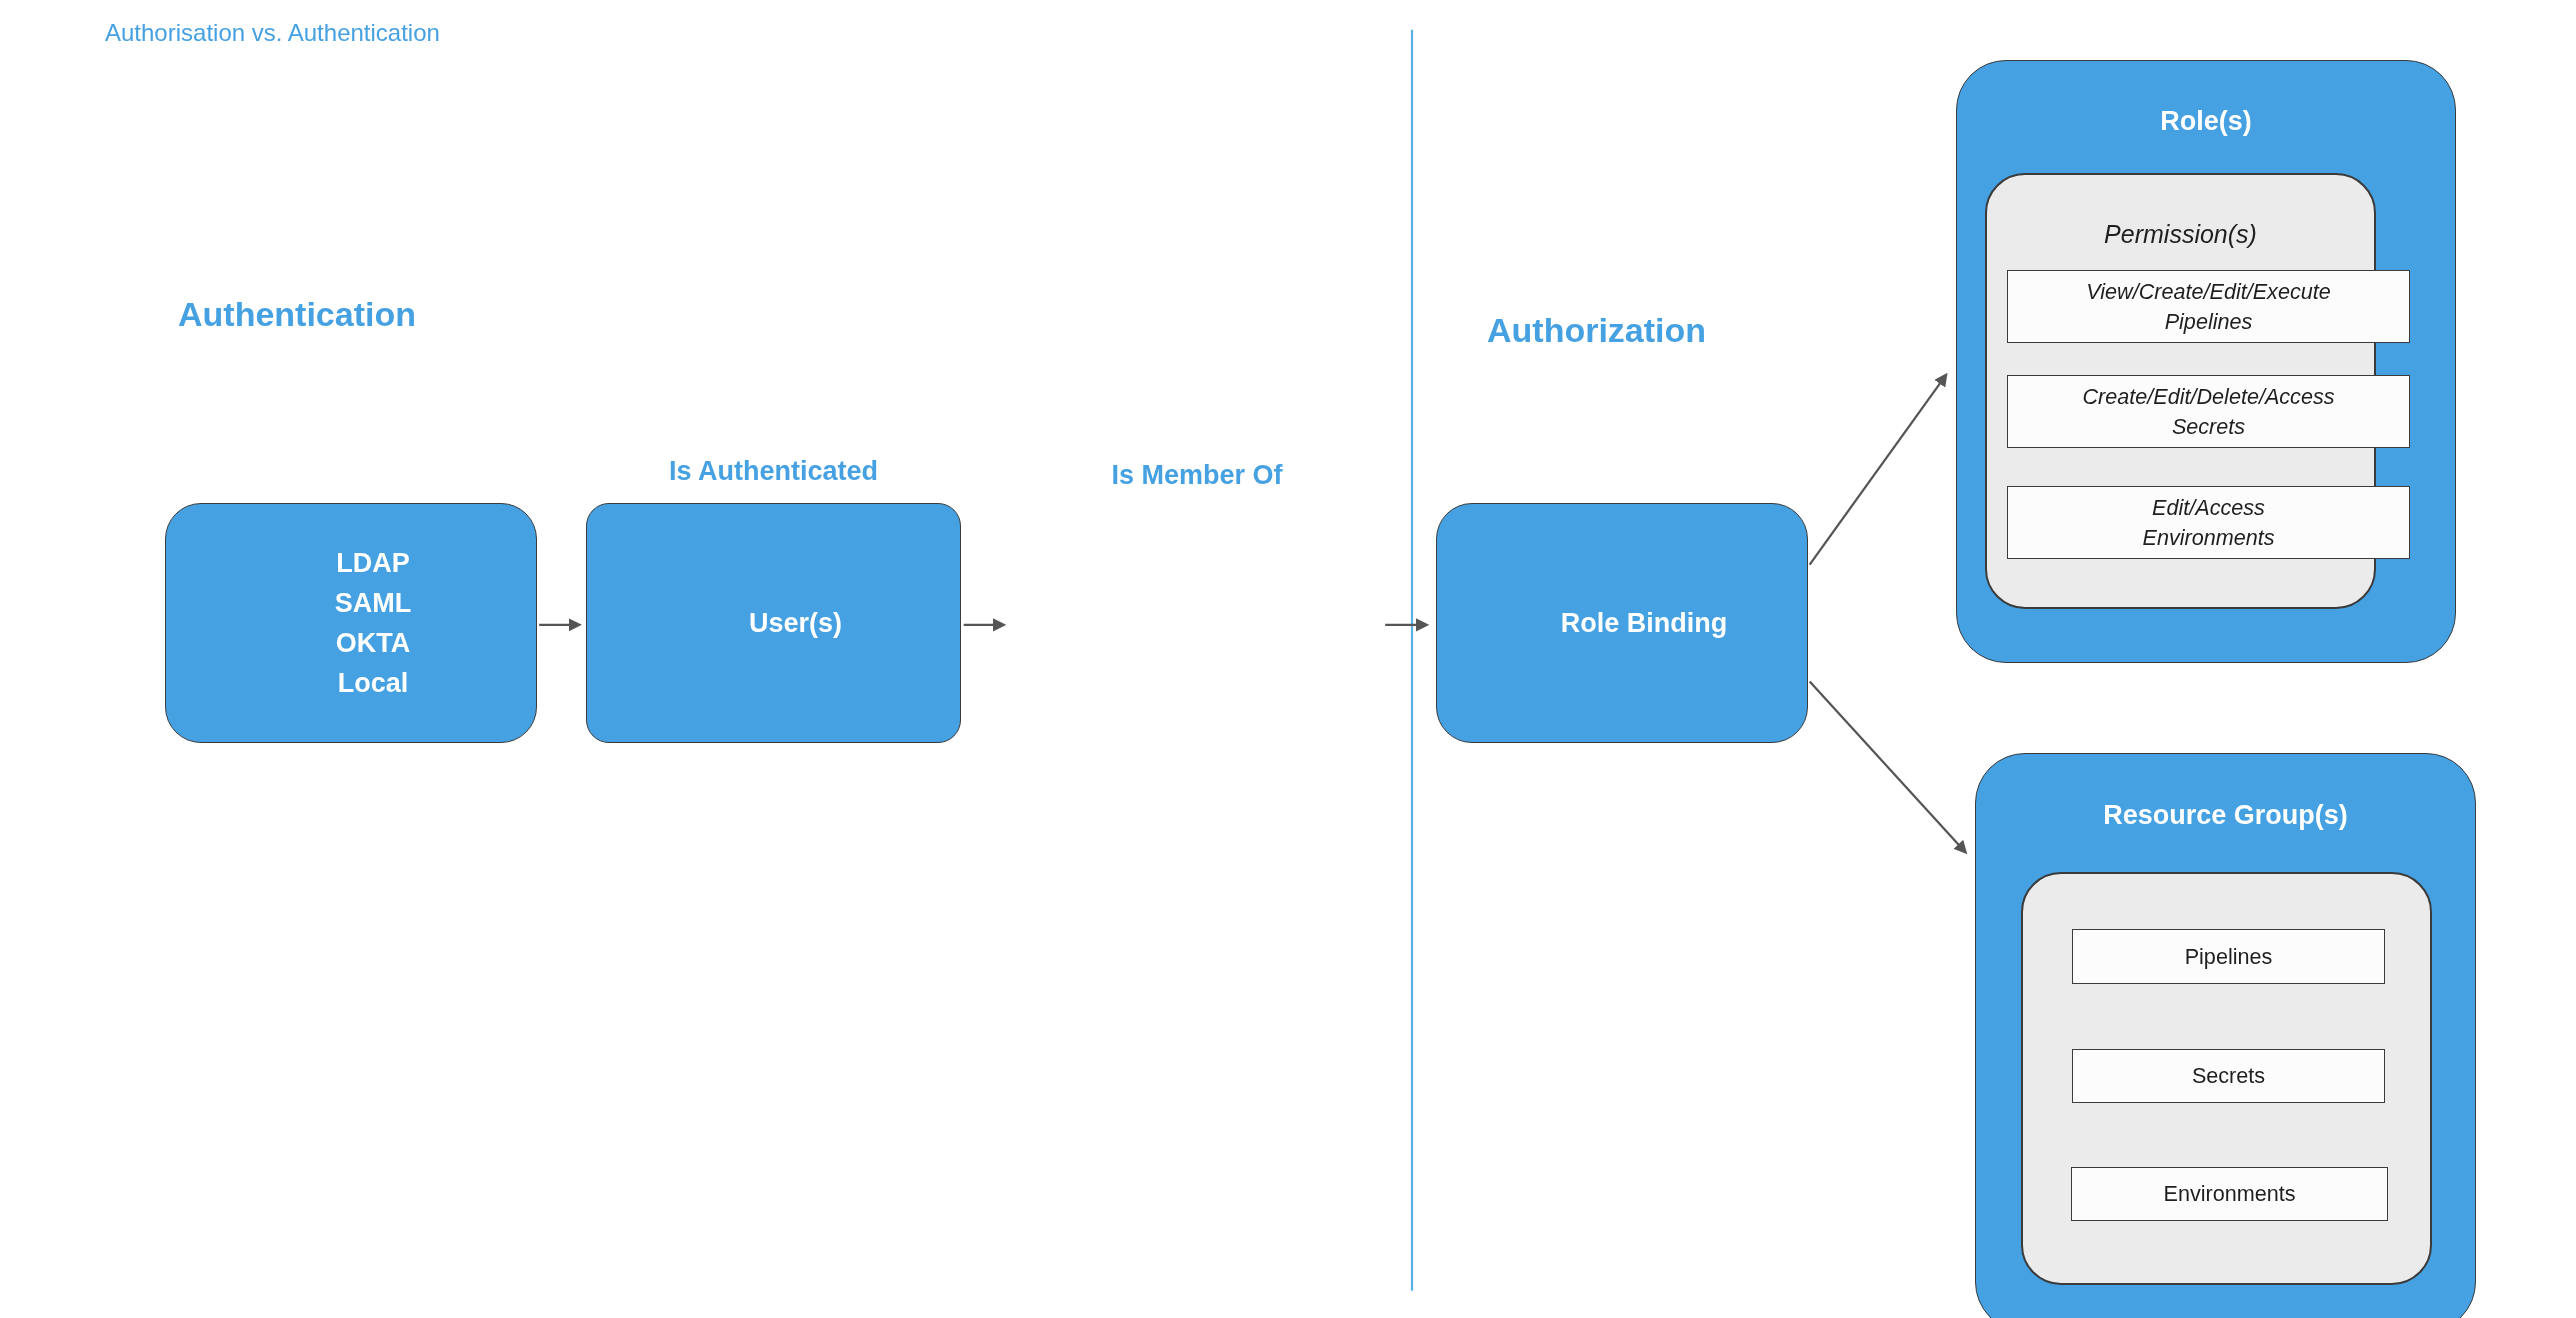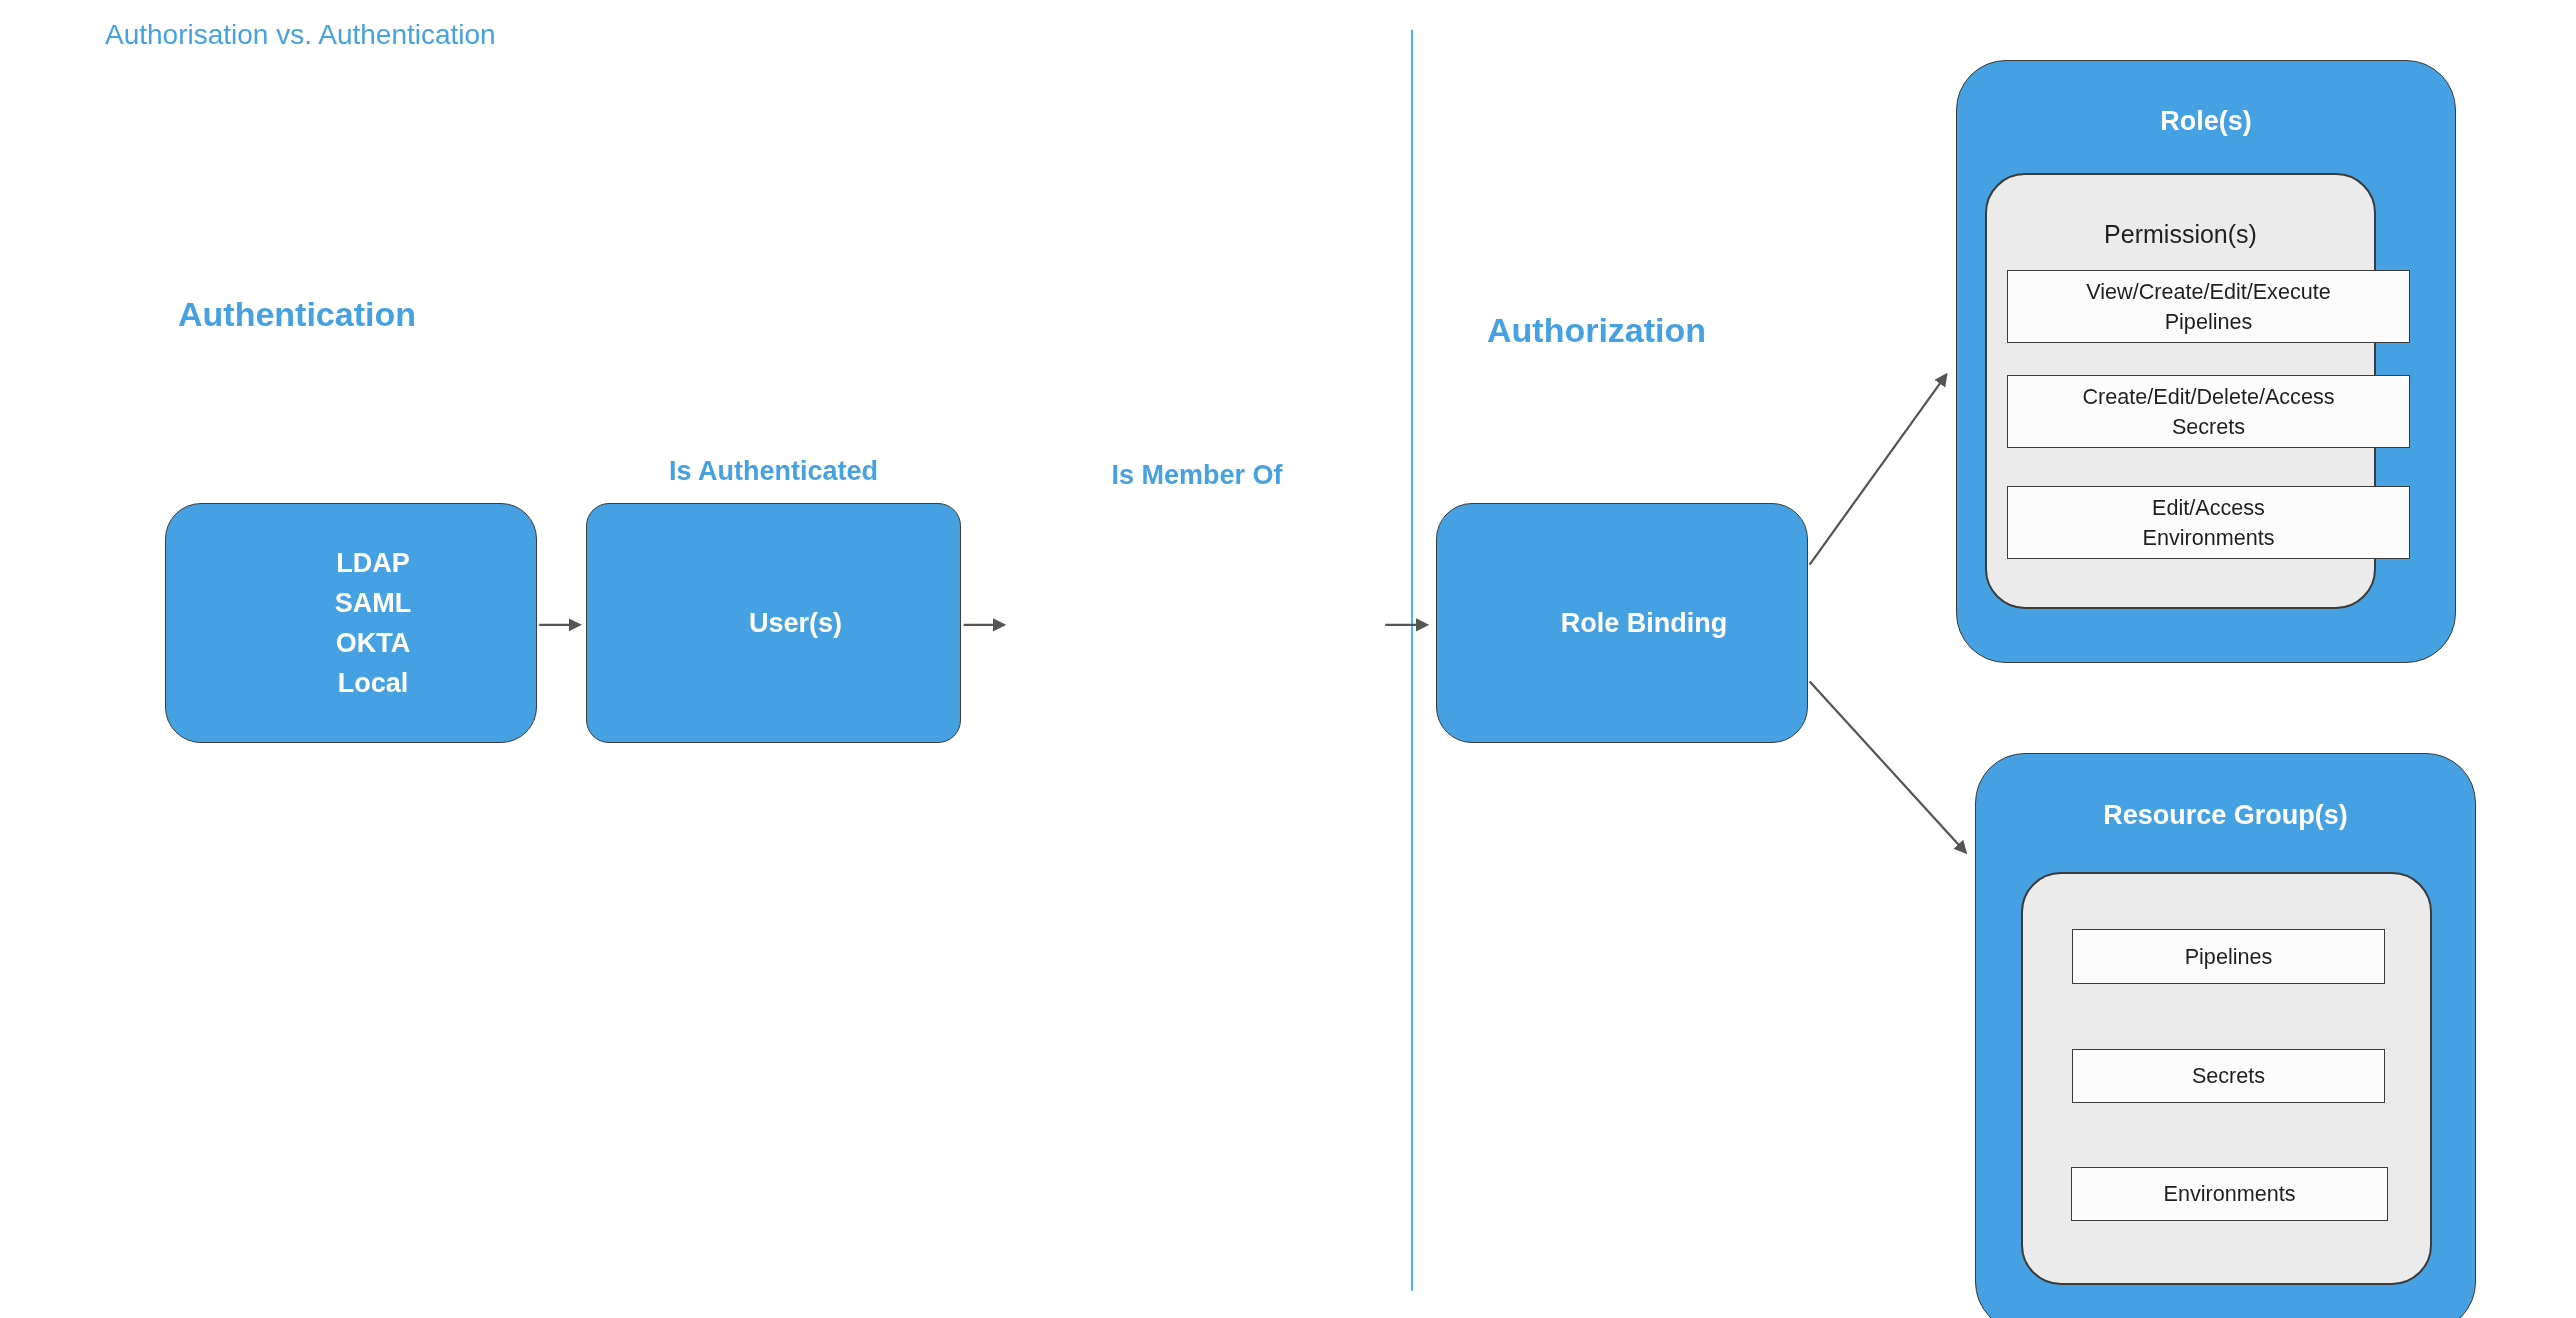--- a/index.html
+++ b/index.html
@@ -19,21 +19,21 @@
     position: absolute;
     left: 0; top: 0;
     width: 2576px;
     height: 1319px;
     pointer-events: none;
   }
   .title {
     position: absolute;
     left: 105px;
     top: 18.6px;
-    font-size: 28px;
+    font-size: 24px;
     color: var(--accent);
   }
   .section-heading {
     position: absolute;
     font-size: 34px;
     font-weight: bold;
     color: var(--accent);
   }
   .heading-auth { left: 178px; top: 295px; }
   .heading-authz { left: 1487px; top: 311px; }
@@ -94,21 +94,21 @@
   .roles-heading    { top: 45px; }
   .resource-heading { top: 46px; }
 
   .panel {
     position: absolute;
     background: var(--panel-gray);
     border: 2.2px solid var(--border-dark);
     border-radius: 40px;
     box-sizing: border-box;
   }
-  .roles-panel    { left: 28px; top: 112px; width: 391px; height: 436px; }
+  .roles-panel    { left: 28px; top: 112px; width: 391px; height: 436px; font-style: italic; }
   .resource-panel { left: 45px; top: 118px; width: 411px; height: 413px; }
 
   .panel-title {
     position: absolute;
     left: 0;
     width: 100%;
     top: 45px;
     text-align: center;
     font-size: 25px;
     color: var(--dark-text);

